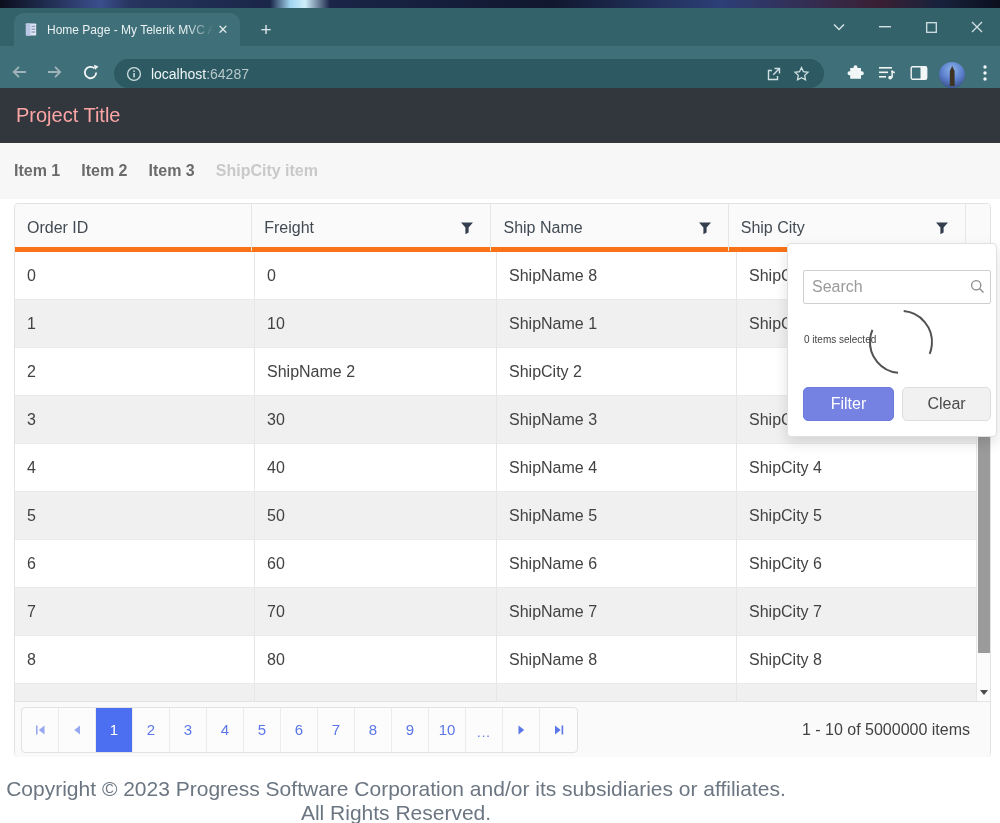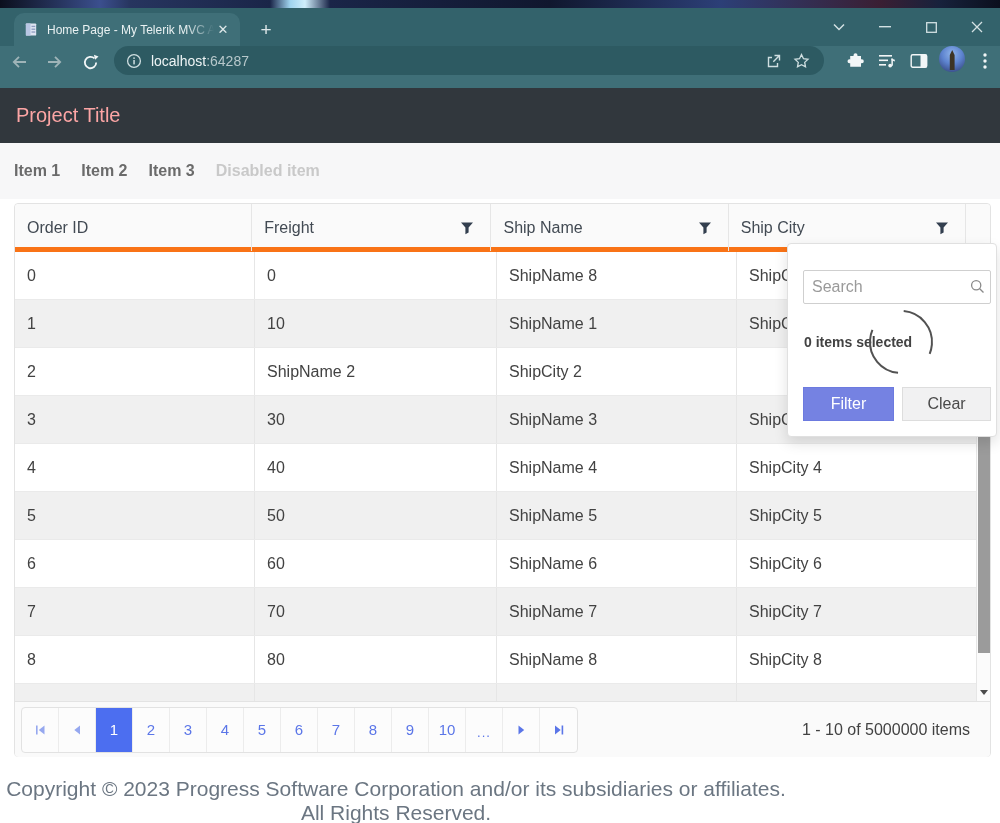--- a/index.html
+++ b/index.html
@@ -17,21 +17,21 @@
   .tab-title::after { content:""; position:absolute; right:0; top:0; width:28px; height:100%;
     background:linear-gradient(90deg, rgba(63,111,120,0), #3f6f78); }
   .tab-close { color:#dfe9ea; font-size:13px; width:18px; height:18px; line-height:17px; text-align:center;
     border-radius:50%; cursor:pointer; }
   .newtab { position:absolute; left:254px; top:10px; width:24px; height:24px; color:#dce6e8; font-size:19px;
     line-height:23px; text-align:center; }
   .win-controls { position:absolute; right:0; top:0; height:38px; display:flex; align-items:center; }
   .win-btn { width:46px; height:38px; display:flex; align-items:center; justify-content:center; color:#d3e1e3; }
 
   .toolbar { position:absolute; left:0; top:46px; width:1000px; height:42px; background:#3f6f78;
-    display:flex; align-items:flex-start; }
+    display:flex; align-items:flex-end; }
   .nav-btn { width:32px; height:32px; display:flex; align-items:center; justify-content:center; margin-left:4px; }
   .url-pill { position:relative; margin-left:8px; width:725px; height:29px; background:#2d5a62; border-radius:15px;
     display:flex; align-items:center; padding:0 8px 0 12px; }
   .url-text { flex:1; font-size:14px; margin-left:9px; white-space:nowrap; }
   .url-host { color:#eef4f5; }
   .url-port { color:#b7c8cb; }
   .pill-icon { width:28px; height:28px; display:flex; align-items:center; justify-content:center; }
   .tb-icon { width:30px; height:30px; display:flex; align-items:center; justify-content:center; margin-left:2px; }
   .avatar { width:26px; height:26px; border-radius:50%; margin:0 4px 0 6px; position:relative; overflow:hidden;
     background:radial-gradient(circle at 50% 30%, #8fb4ea 0%, #5d83cf 45%, #2c3a6e 100%); }
@@ -95,23 +95,23 @@
   .pager-info { margin-left:auto; margin-right:20px; font-size:16px; color:#424242; }
 
   
   .popup { position:absolute; left:787px; top:243px; width:210px; height:194px; background:#fff;
     border:1px solid #e0e0e0; border-radius:4px; box-shadow:0 6px 14px rgba(0,0,0,.12); z-index:50; }
   .searchbox { position:absolute; left:15px; top:26px; width:188px; height:34px; }
   .searchbox input { width:100%; height:100%; border:1px solid #cfcfcf; border-radius:2px; padding:0 26px 0 8px;
     font-size:16px; color:#424242; font-family:"Liberation Sans", sans-serif; outline:none; }
   .searchbox input::placeholder { color:#9a9a9a; }
   .searchbox .mag { position:absolute; right:6px; top:9px; }
-  .popup-status { position:absolute; left:16px; top:90px; font-size:14px; font-weight:bold; color:#424242; }
+  .popup-status { position:absolute; left:16px; top:90px; font-size:10px; font-weight:normal; color:#424242; }
   .spinner { position:absolute; left:73px; top:58px; width:80px; height:80px; }
-  .pop-btn { position:absolute; top:143px; height:34px; border-radius:0; font-size:16px;
+  .pop-btn { position:absolute; top:143px; height:34px; border-radius:5px; font-size:16px;
     font-family:"Liberation Sans", sans-serif; display:flex; align-items:center; justify-content:center; cursor:pointer; }
   .btn-filter { left:15px; width:91px; background:#7582e2; color:#fff; border:1px solid #6c7adf; }
   .btn-clear { left:114px; width:89px; background:#f1f1f2; color:#4a4a4a; border:1px solid #dddddd; }
 
   .site-footer { position:absolute; left:0; top:689px; width:792px; text-align:center;
     font-size:21px; color:#6b7682; }
 </style>
 </head>
 <body>
 
@@ -229,21 +229,21 @@
   <div class="page">
 
     <div class="app-header">
       <span class="app-title">Project Title</span>
     </div>
 
     <div class="menubar">
       <span class="menu-item">Item 1</span>
       <span class="menu-item">Item 2</span>
       <span class="menu-item">Item 3</span>
-      <span class="menu-item disabled">Disabled item</span>
+      <span class="menu-item disabled">ShipCity item</span>
     </div>
 
     <div class="grid">
 
       <div class="grid-header">
         <div class="hcell">
           <span class="label">Order ID</span>
         </div>
         <div class="hcell">
           <span class="label">Freight</span>

